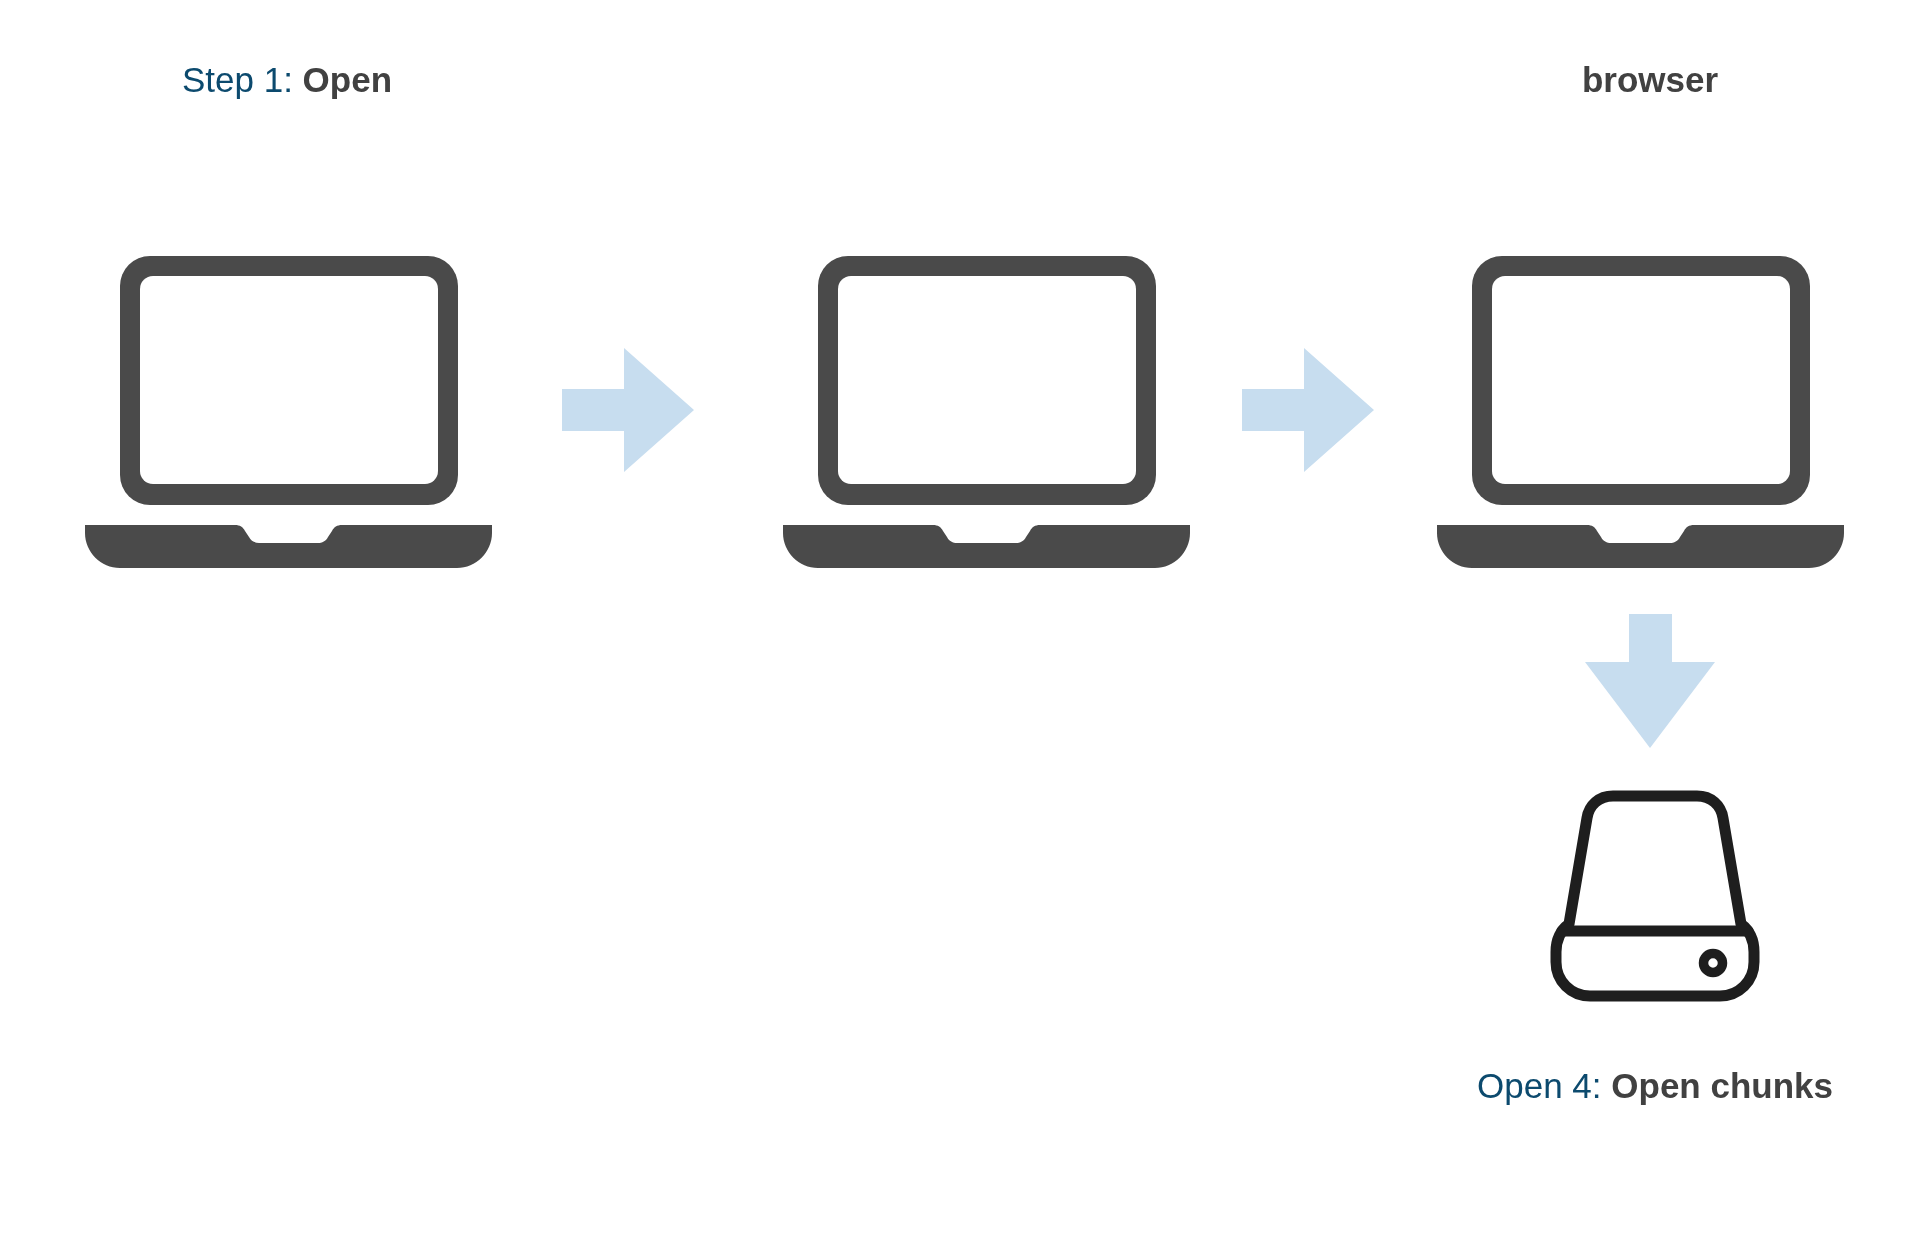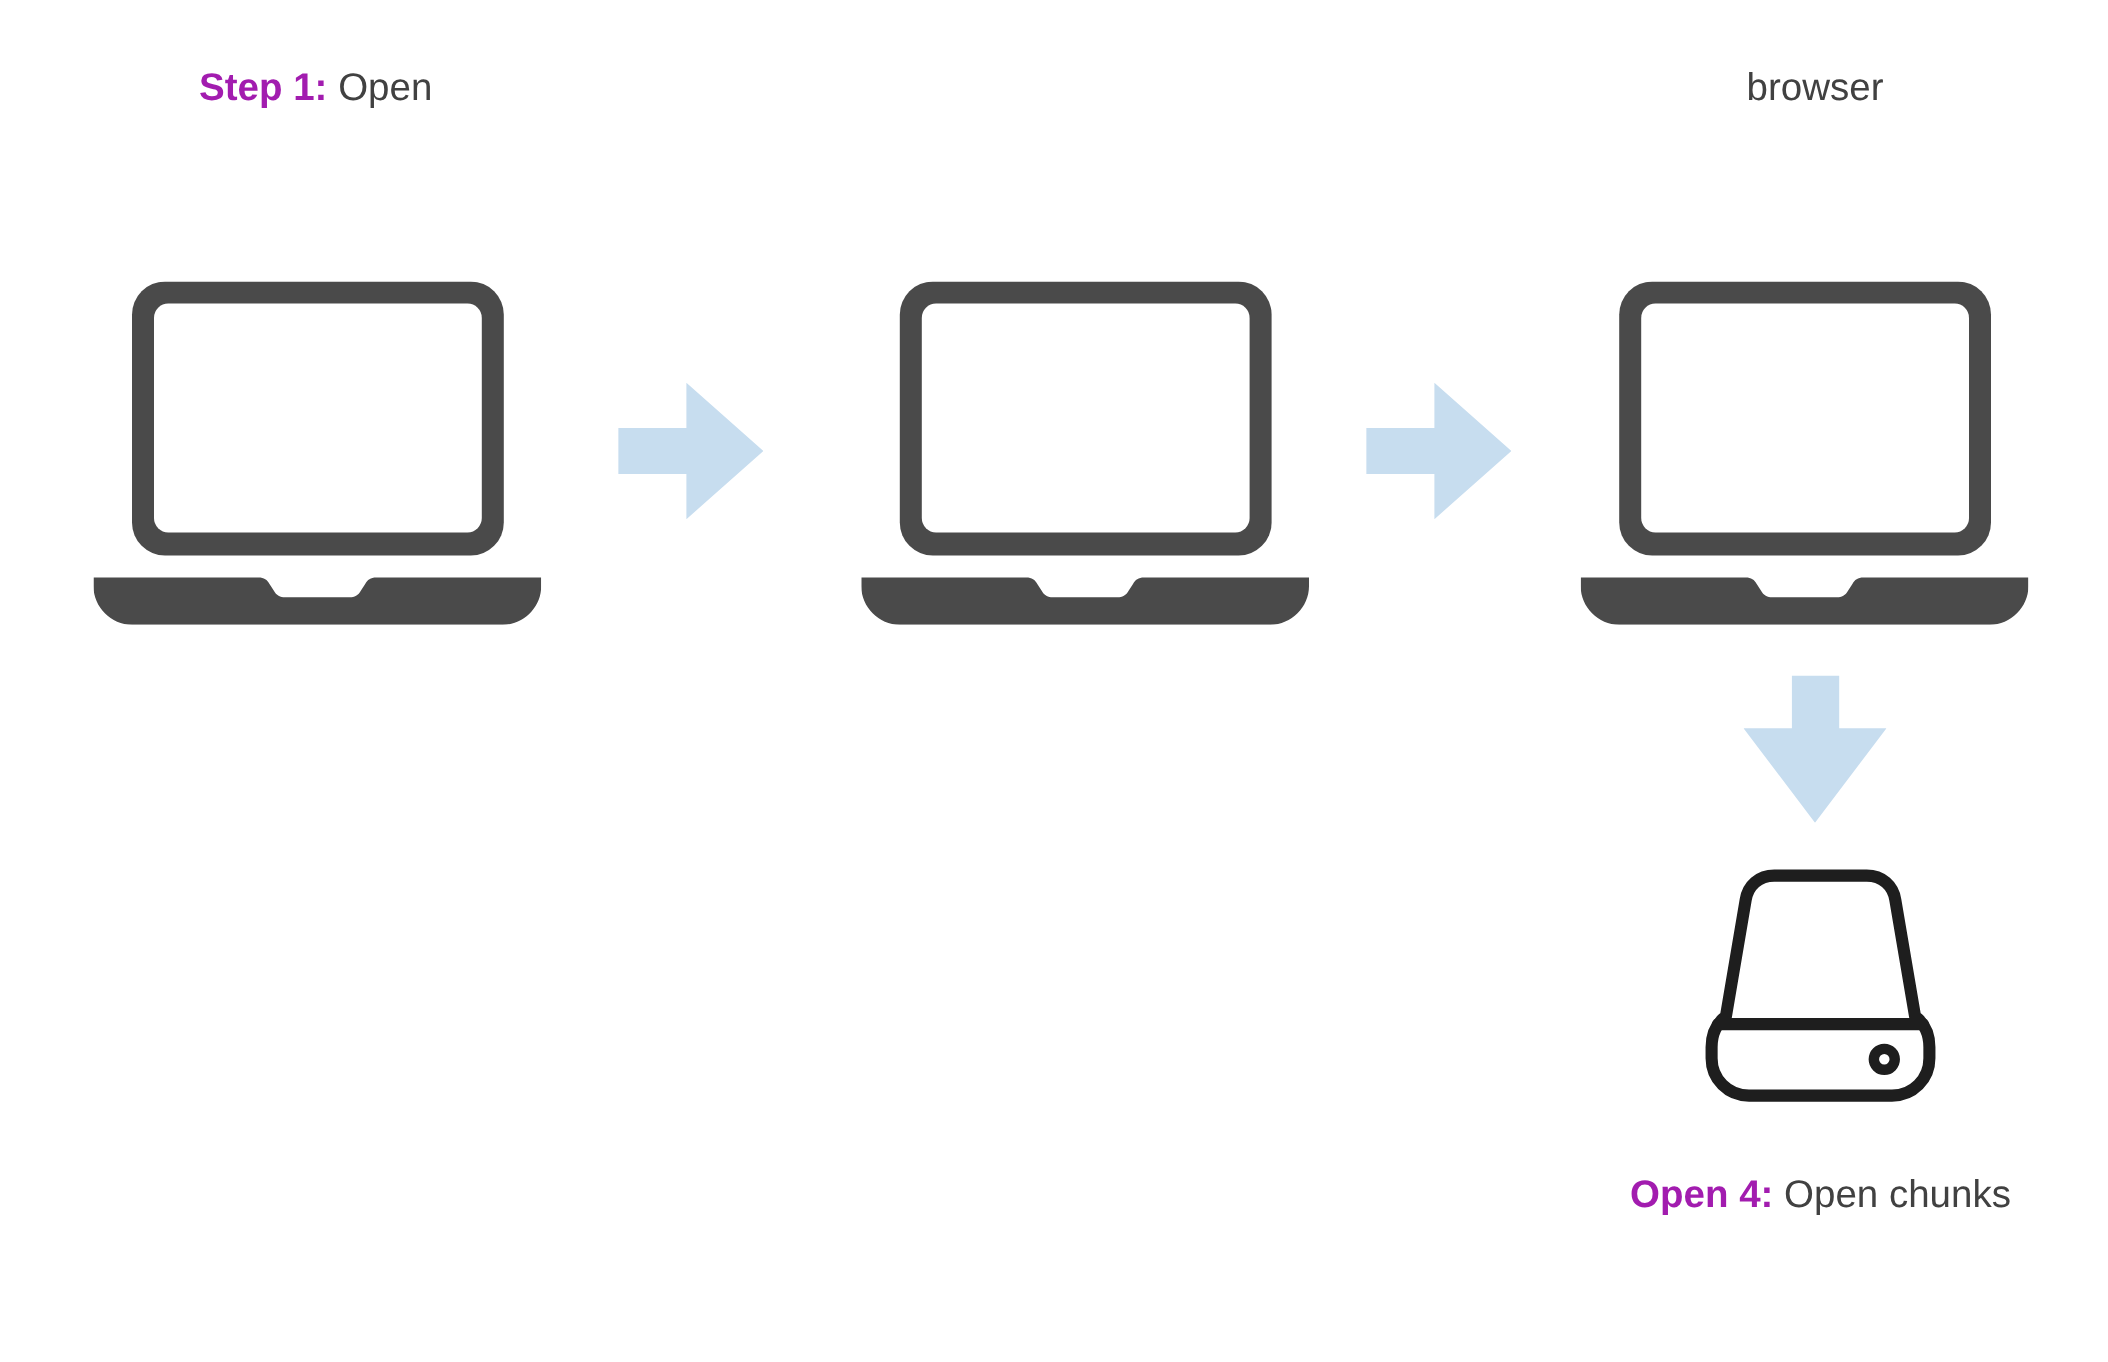--- a/index.html
+++ b/index.html
@@ -5,22 +5,22 @@
   html,body{margin:0;padding:0;}
   body{
     width:1916px;height:1238px;background:#ffffff;position:relative;overflow:hidden;
     font-family:"Liberation Sans",sans-serif;
   }
   .abs{position:absolute;}
   .step-label{
     position:absolute;width:520px;text-align:center;
     font-size:35px;line-height:47px;color:#9d9d9d;font-weight:400;
   }
-  .strong{color:#414141;font-weight:400;}
-  .prefix{color:#a21caf;font-weight:700;}
+  .strong{color:#414141;font-weight:700;}
+  .prefix{color:#0c4a6e;font-weight:400;}
   svg{display:block;}
 </style>
 </head>
 <body>
 
 <svg width="0" height="0" style="position:absolute" aria-hidden="true">
   <defs>
     <g id="laptop-shape">
       <rect x="35" y="0" width="338" height="249" rx="30" fill="#4a4a4a"></rect>
       <rect x="55" y="20" width="298" height="208" rx="13" fill="#ffffff"></rect>

